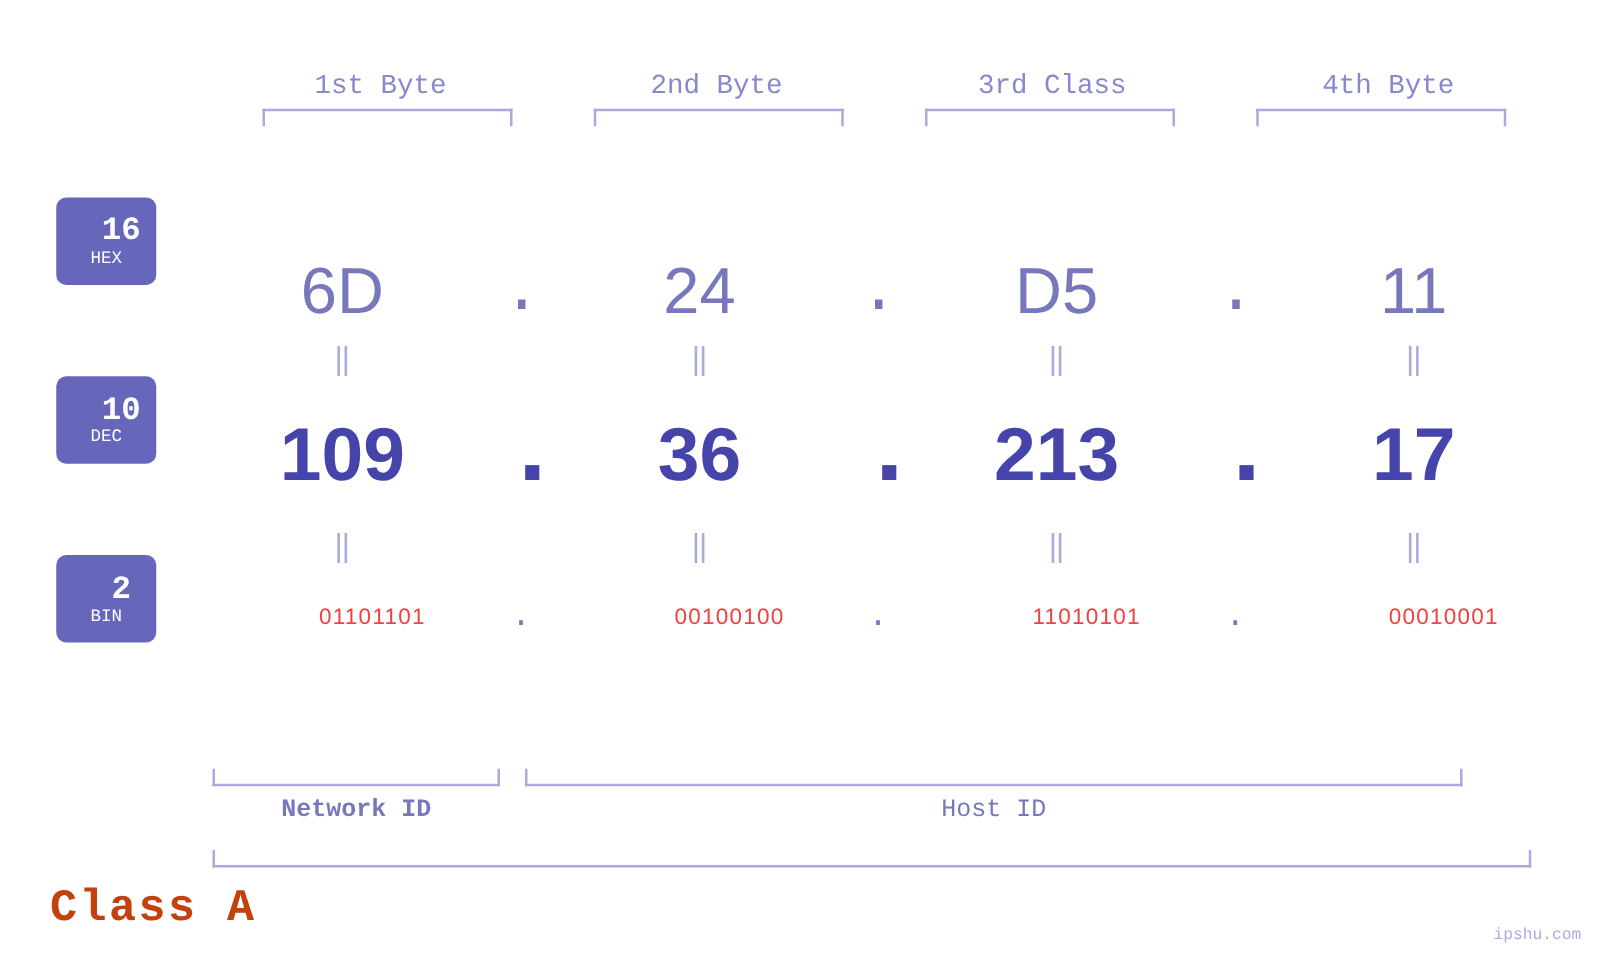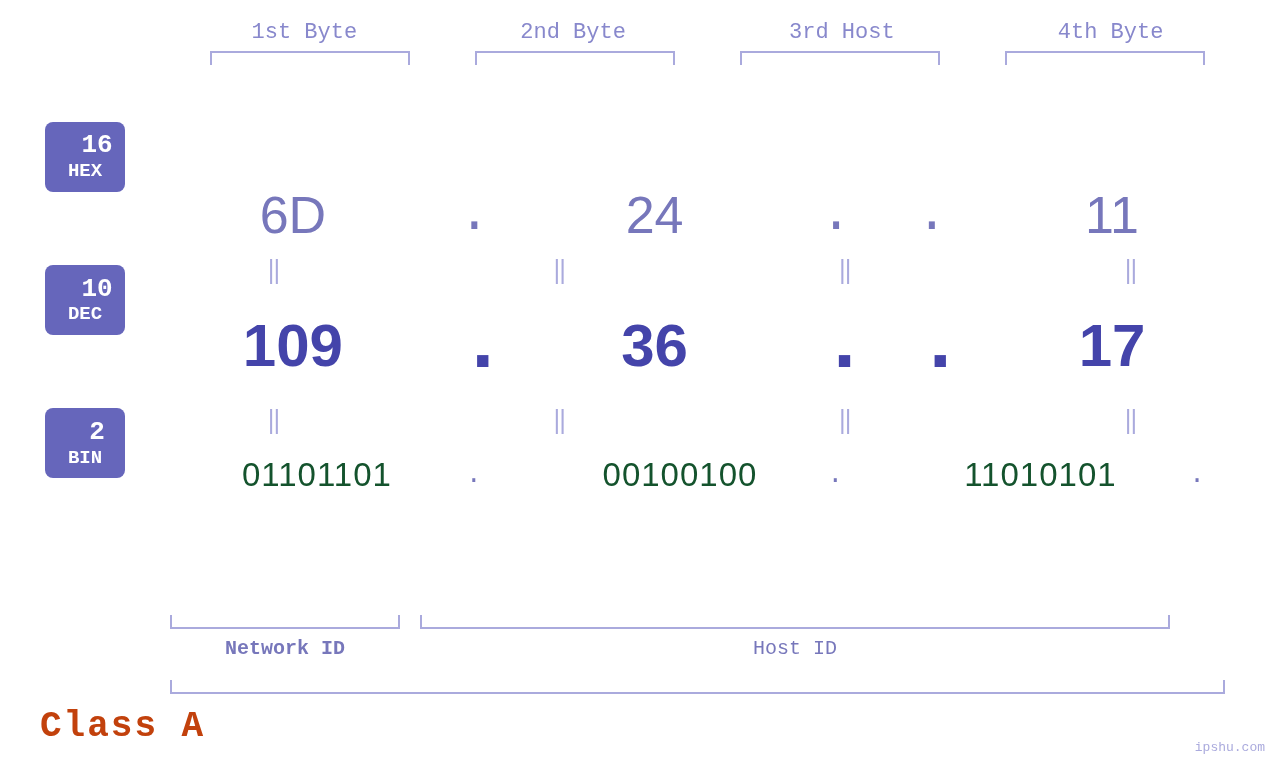--- a/index.html
+++ b/index.html
@@ -22,20 +22,21 @@
       padding: 20px 40px;
       position: relative;
     }
 
     .byte-label {
       color: #8888cc;
       font-size: 22px;
       font-family: 'Courier New', Courier, monospace;
       text-align: center;
       width: 220px;
+      margin-top: 36px;
     }
 
     
     .badge-col {
       display: flex;
       flex-direction: column;
       align-items: center;
       justify-content: space-around;
       height: 430px;
       margin-right: 30px;
@@ -56,22 +57,22 @@
     }
 
     .badge-num {
       font-size: 26px;
       font-weight: bold;
       line-height: 1.1;
       margin-left: 24px;
     }
 
     .badge-label {
-      font-size: 19px;
-      font-weight: bold;
+      font-size: 14px;
+      font-weight: normal;
     }
 
     
     .data-grid {
       flex: 1;
       display: flex;
       flex-direction: column;
       justify-content: space-around;
     }
 
@@ -105,22 +106,22 @@
       color: #7777bb;
     }
 
     .dec-val {
       font-size: 60px;
       color: #4444aa;
       font-weight: bold;
     }
 
     .bin-val {
-      font-size: 33px;
-      color: #14532d;
+      font-size: 18px;
+      color: #ef4444;
       letter-spacing: 1px;
       margin-left: 48px;
     }
 
     .dec-dot {
       font-size: 80px;
       color: #4444aa;
       font-weight: bold;
     }
 
@@ -260,21 +261,21 @@
   </style>
 </head>
 <body>
 
 <div class="main-container">
 
   <div style="display:flex; align-items:center; width:100%; margin-bottom:6px; padding-left:130px;">
     <div style="display:flex; justify-content:space-around; flex:1;">
       <div class="byte-label">1st Byte</div>
       <div class="byte-label">2nd Byte</div>
-      <div class="byte-label">3rd Host</div>
+      <div class="byte-label">3rd Class</div>
       <div class="byte-label">4th Byte</div>
     </div>
   </div>
 
   <div class="top-brackets">
     <div class="top-bracket"></div>
     <div class="top-bracket-sep"></div>
     <div class="top-bracket"></div>
     <div class="top-bracket-sep"></div>
     <div class="top-bracket"></div>
@@ -303,20 +304,23 @@
 
       <div class="data-row hex-row">
         <div class="cell">
           <span class="hex-val">6D</span>
         </div>
         <div class="sep hex-dot">.</div>
         <div class="cell">
           <span class="hex-val">24</span>
         </div>
         <div class="sep hex-dot">.</div>
+        <div class="cell">
+          <span class="hex-val">D5</span>
+        </div>
         <div class="sep hex-dot">.</div>
         <div class="cell">
           <span class="hex-val">11</span>
         </div>
       </div>
 
       <div class="equals-row">
         <div class="eq-cell">‖</div>
         <div class="eq-sep"></div>
         <div class="eq-cell">‖</div>
@@ -328,20 +332,23 @@
 
       <div class="data-row dec-row">
         <div class="cell">
           <span class="dec-val">109</span>
         </div>
         <div class="sep dec-dot">.</div>
         <div class="cell">
           <span class="dec-val">36</span>
         </div>
         <div class="sep dec-dot">.</div>
+        <div class="cell">
+          <span class="dec-val">213</span>
+        </div>
         <div class="sep dec-dot">.</div>
         <div class="cell">
           <span class="dec-val">17</span>
         </div>
       </div>
 
       <div class="equals-row">
         <div class="eq-cell">‖</div>
         <div class="eq-sep"></div>
         <div class="eq-cell">‖</div>
@@ -357,20 +364,23 @@
         </div>
         <div class="sep bin-dot">.</div>
         <div class="cell">
           <span class="bin-val">00100100</span>
         </div>
         <div class="sep bin-dot">.</div>
         <div class="cell">
           <span class="bin-val">11010101</span>
         </div>
         <div class="sep bin-dot">.</div>
+        <div class="cell">
+          <span class="bin-val">00010001</span>
+        </div>
       </div>
 
     </div>
   </div>
 
   <div class="bottom-section">
 
     <div class="id-brackets">
       <div class="net-bracket"></div>
       <div class="host-bracket"></div>

